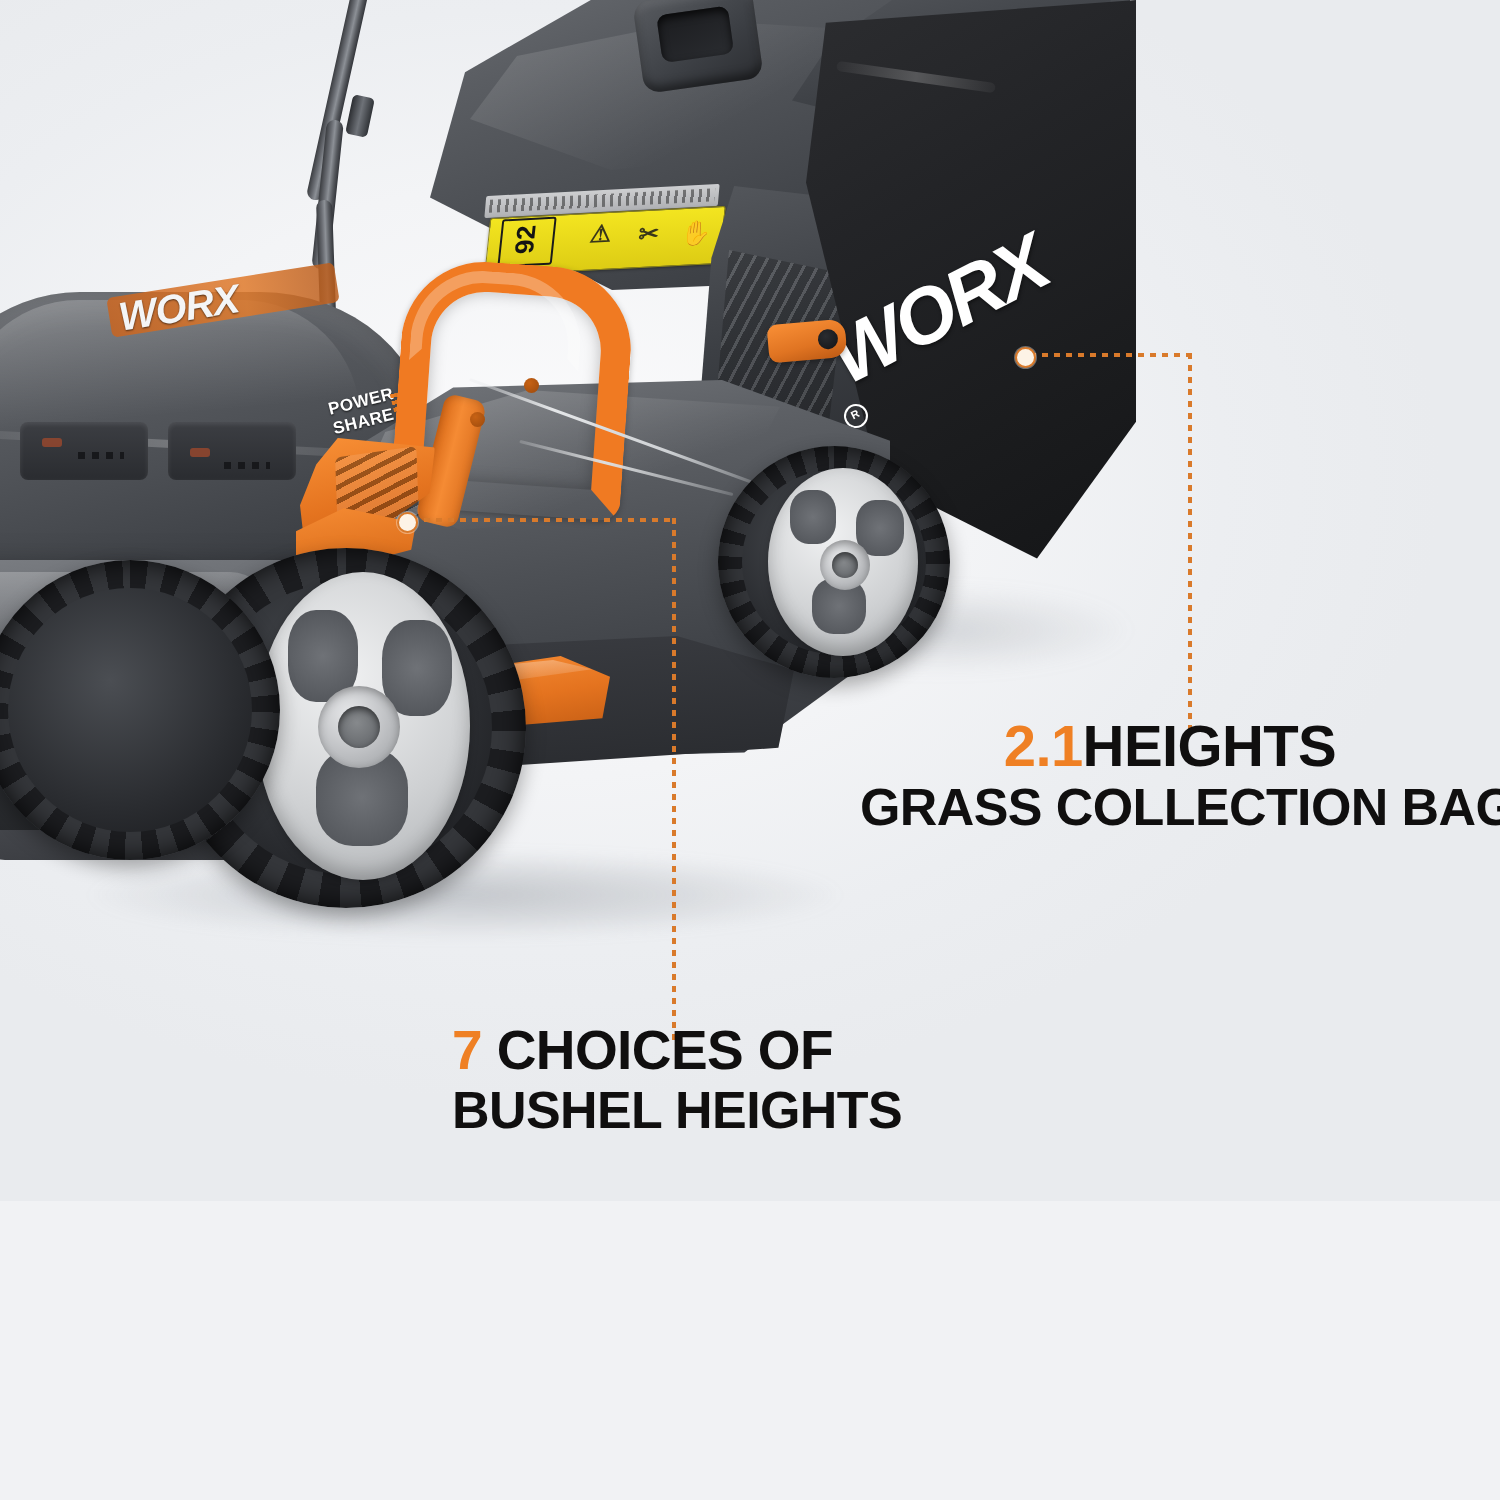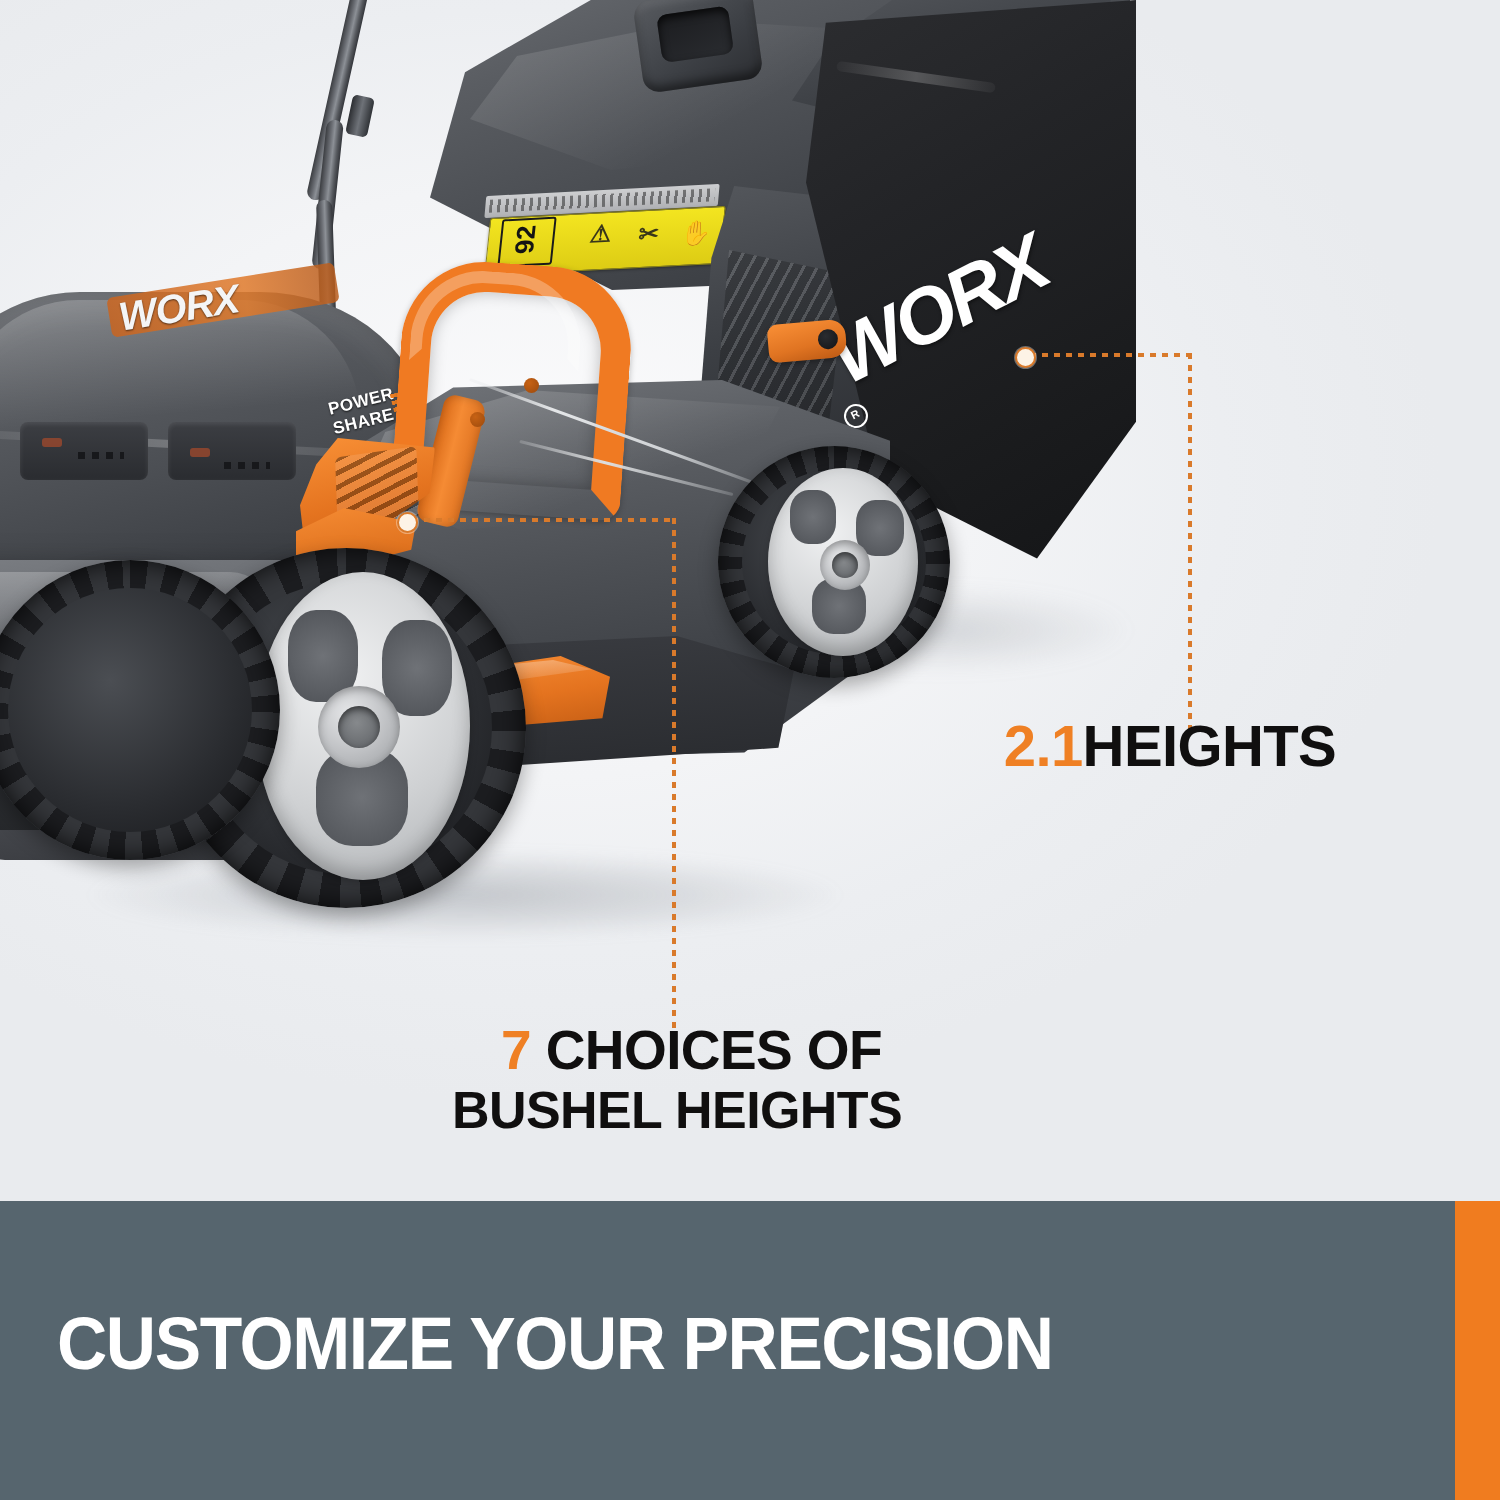--- a/index.html
+++ b/index.html
@@ -388,21 +388,21 @@
   .co-line{
     font-weight:800;letter-spacing:-.6px;color:#100f0f;
     white-space:nowrap;line-height:1.02;
   }
   .co-num{color:#ef8024;font-weight:800;}
 
   #callout-bag{left:860px;top:716px;width:620px;text-align:center;}
   #callout-bag .l1{font-size:58px;}
   #callout-bag .l2{font-size:52px;margin-top:6px;}
 
-  #callout-heights{left:452px;top:1022px;width:430px;text-align:right;}
+  #callout-heights{left:452px;top:1022px;width:430px;text-align:left;}
   #callout-heights .l1{font-size:55px;}
   #callout-heights .l2{font-size:52px;margin-top:6px;}
 
   
   .grass-badge{
     position:absolute;left:893px;top:1016px;width:200px;height:142px;
     border:6px solid #ee8330;border-radius:22px;
     background:rgba(255,255,255,.06);z-index:9;
   }
   .gb-label{
@@ -543,28 +543,25 @@
     <div class="leader-dot" style="left:1015px;top:347px;"></div>
     <div class="leader-h" style="left:1030px;top:353px;width:162px;"></div>
     <div class="leader-v" style="left:1188px;top:353px;height:378px;"></div>
 
     <div class="leader-dot" style="left:397px;top:512px;"></div>
     <div class="leader-h" style="left:412px;top:518px;width:264px;"></div>
     <div class="leader-v" style="left:672px;top:518px;height:528px;"></div>
 
     <div class="callout" id="callout-bag">
       <div class="co-line l1"><span class="co-num">2.1</span><span>HEIGHTS</span></div>
+      <div class="co-line l2">GRASS COLLECTION BAG</div>
     </div>
 
     <div class="callout" id="callout-heights">
       <div class="co-line l1"><span class="co-num">7</span>&nbsp;<span>CHOICES OF</span></div>
       <div class="co-line l2">BUSHEL HEIGHTS</div>
     </div>
 
 
   </div>
 
-  <div id="banner">
-    <div class="banner-text">CUSTOMIZE YOUR PRECISION</div>
-    <div class="accent"></div>
-  </div>
 
 </div>
 
 </body></html>

